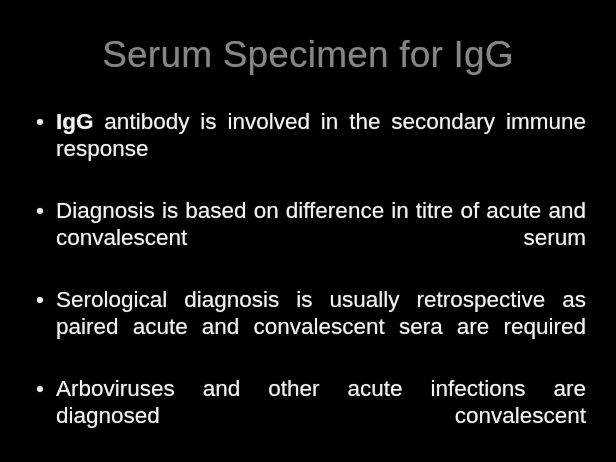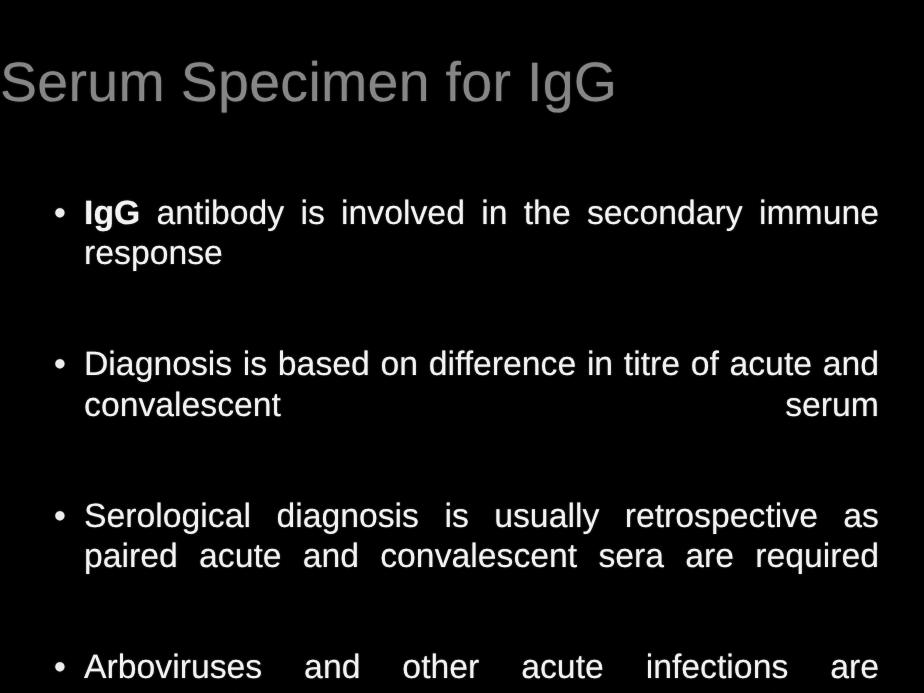--- a/index.html
+++ b/index.html
@@ -17,21 +17,21 @@
     font-family: "Liberation Sans", sans-serif;
     -webkit-font-smoothing: antialiased;
   }
 
   
   #slide-title {
     position: absolute;
     left: 0;
     top: 33px;
     width: 616px;
-    text-align: left;
+    text-align: center;
     font-size: 37px;
     font-weight: 400;
     line-height: 44px;
     letter-spacing: 0.2px;
     color: #868686;
     white-space: nowrap;
     text-shadow: 0 0 1.2px rgba(134,134,134,0.55);
   }
 
   
@@ -64,21 +64,20 @@
     top: 0;
     width: 14px;
     font-size: 22.5px;
     line-height: 27px;
     color: #ededed;
     text-align: left;
   }
 
   .bullet-text {
     display: block;
-    margin-top: 20px;
   }
 
   
   .bullet-text::after {
     content: "";
     display: inline-block;
     width: 100%;
   }
 
   .bullet-text b {

